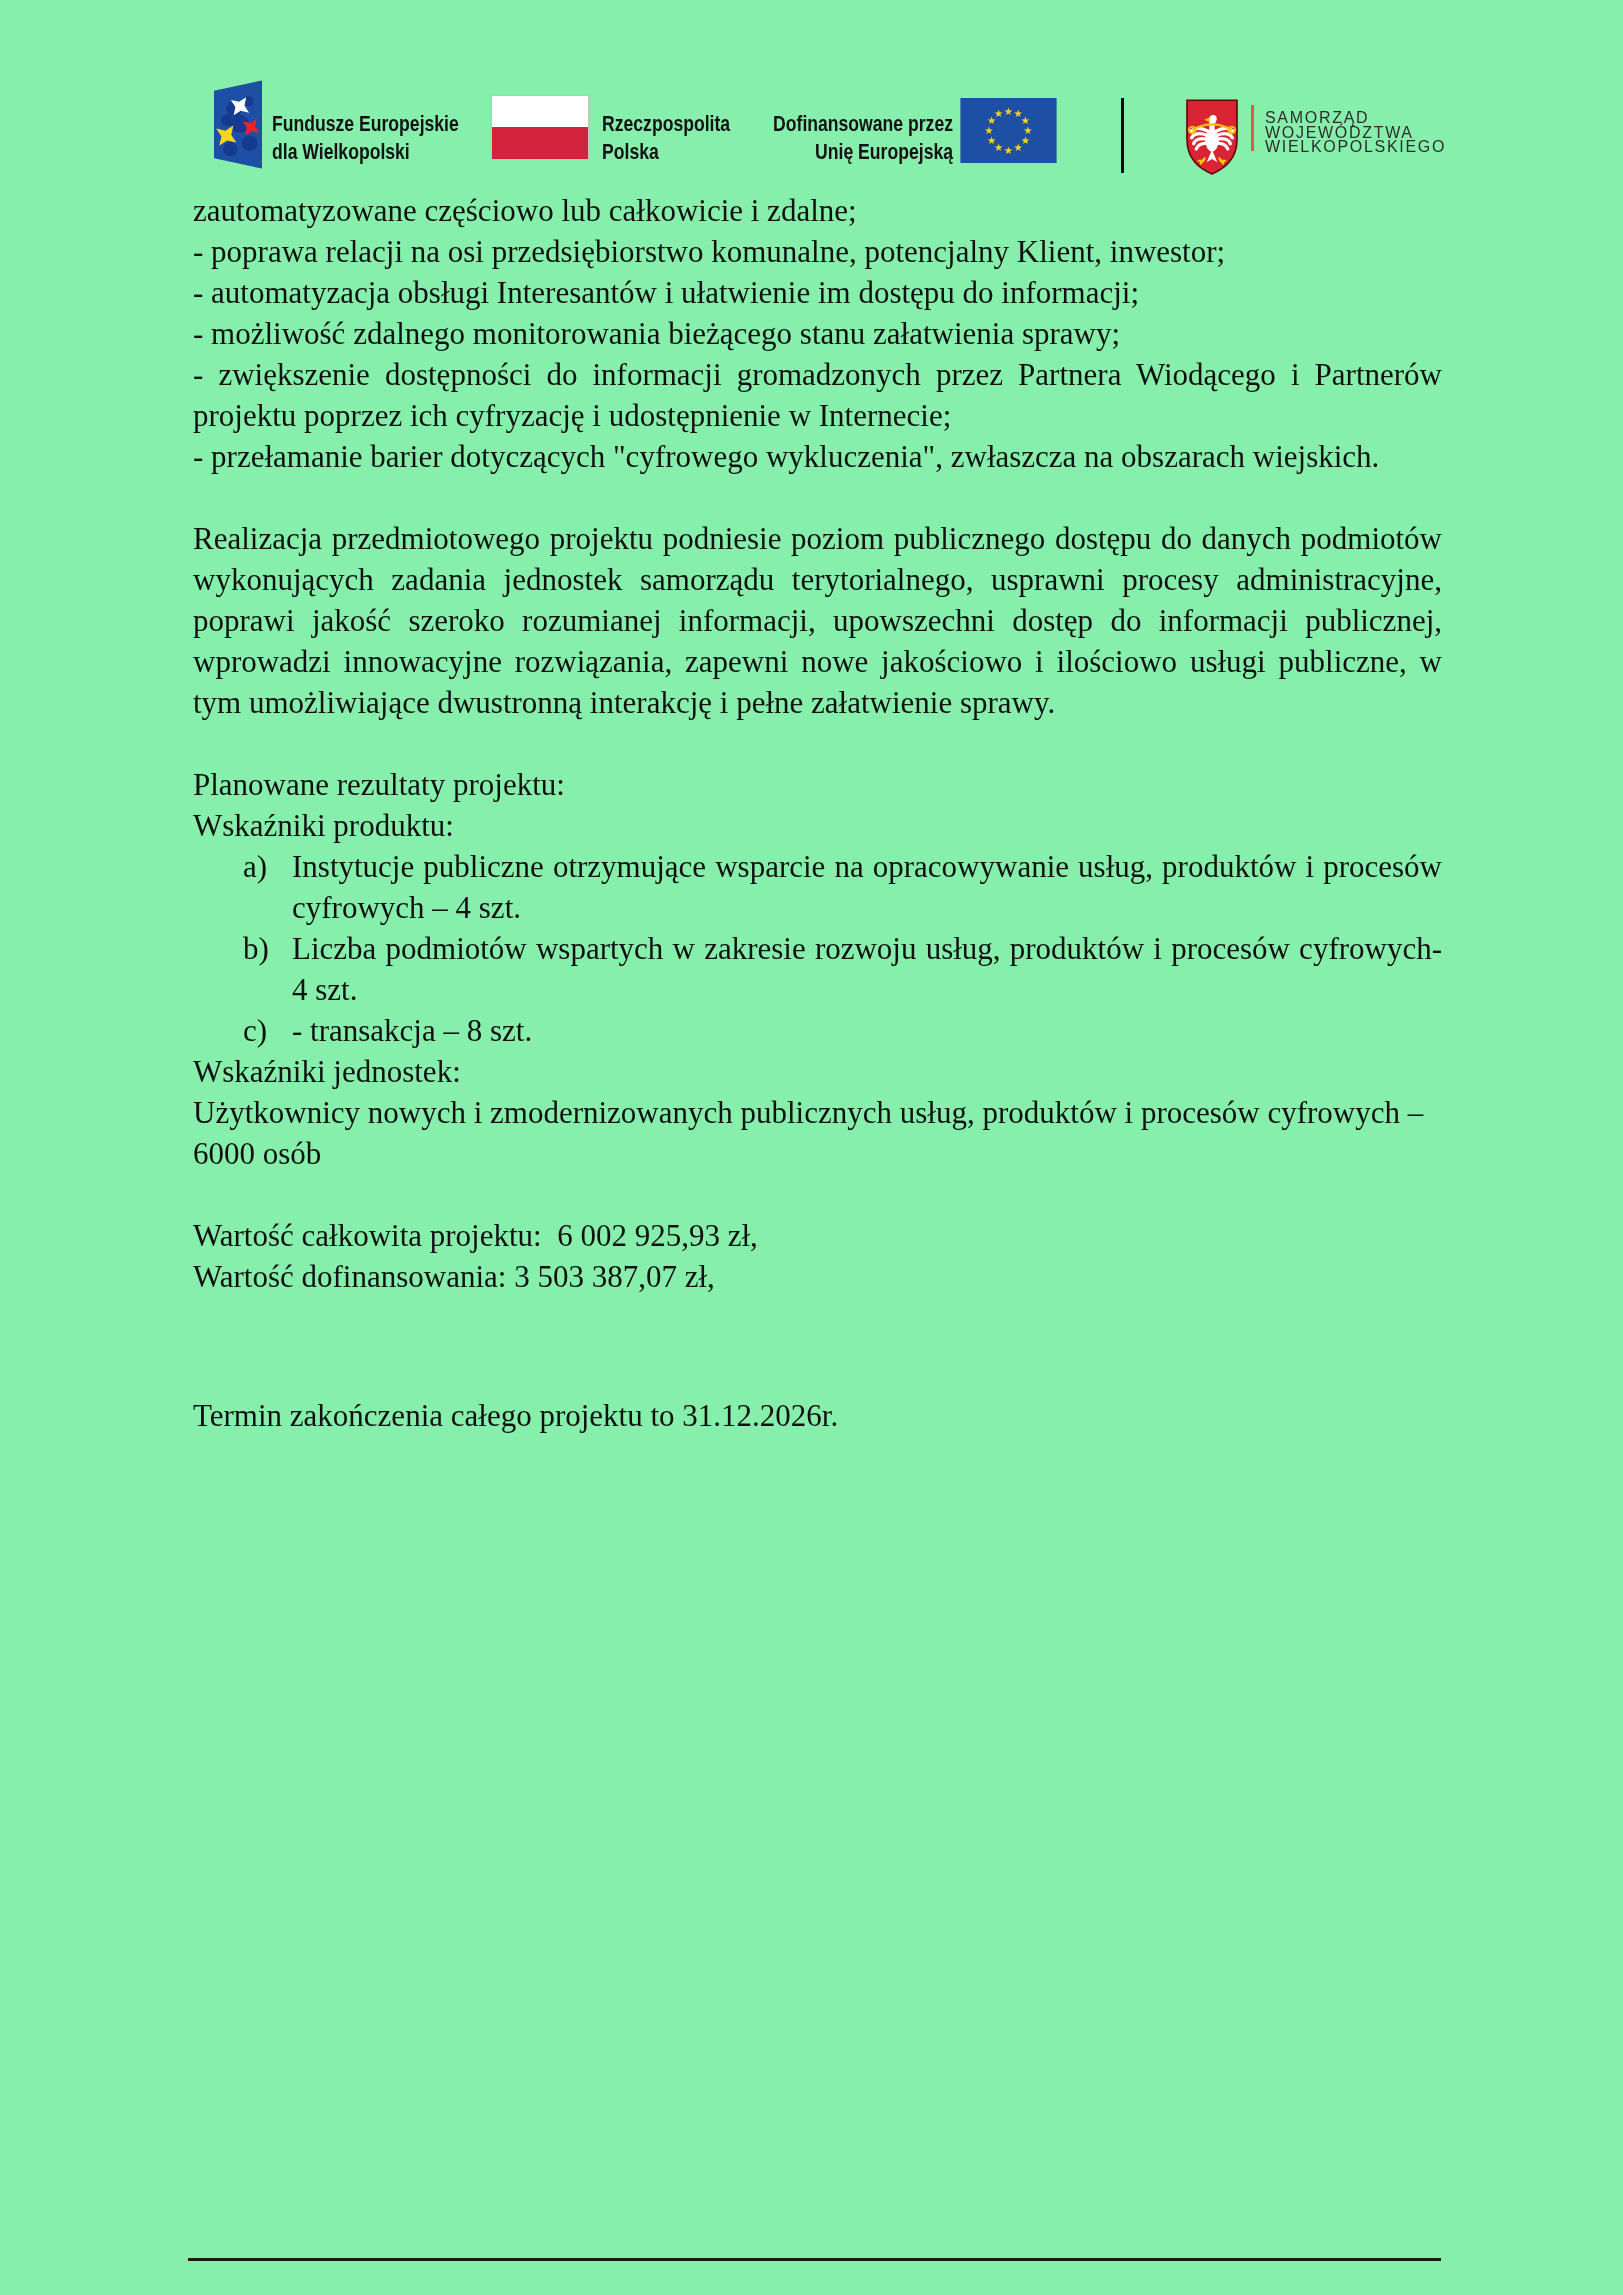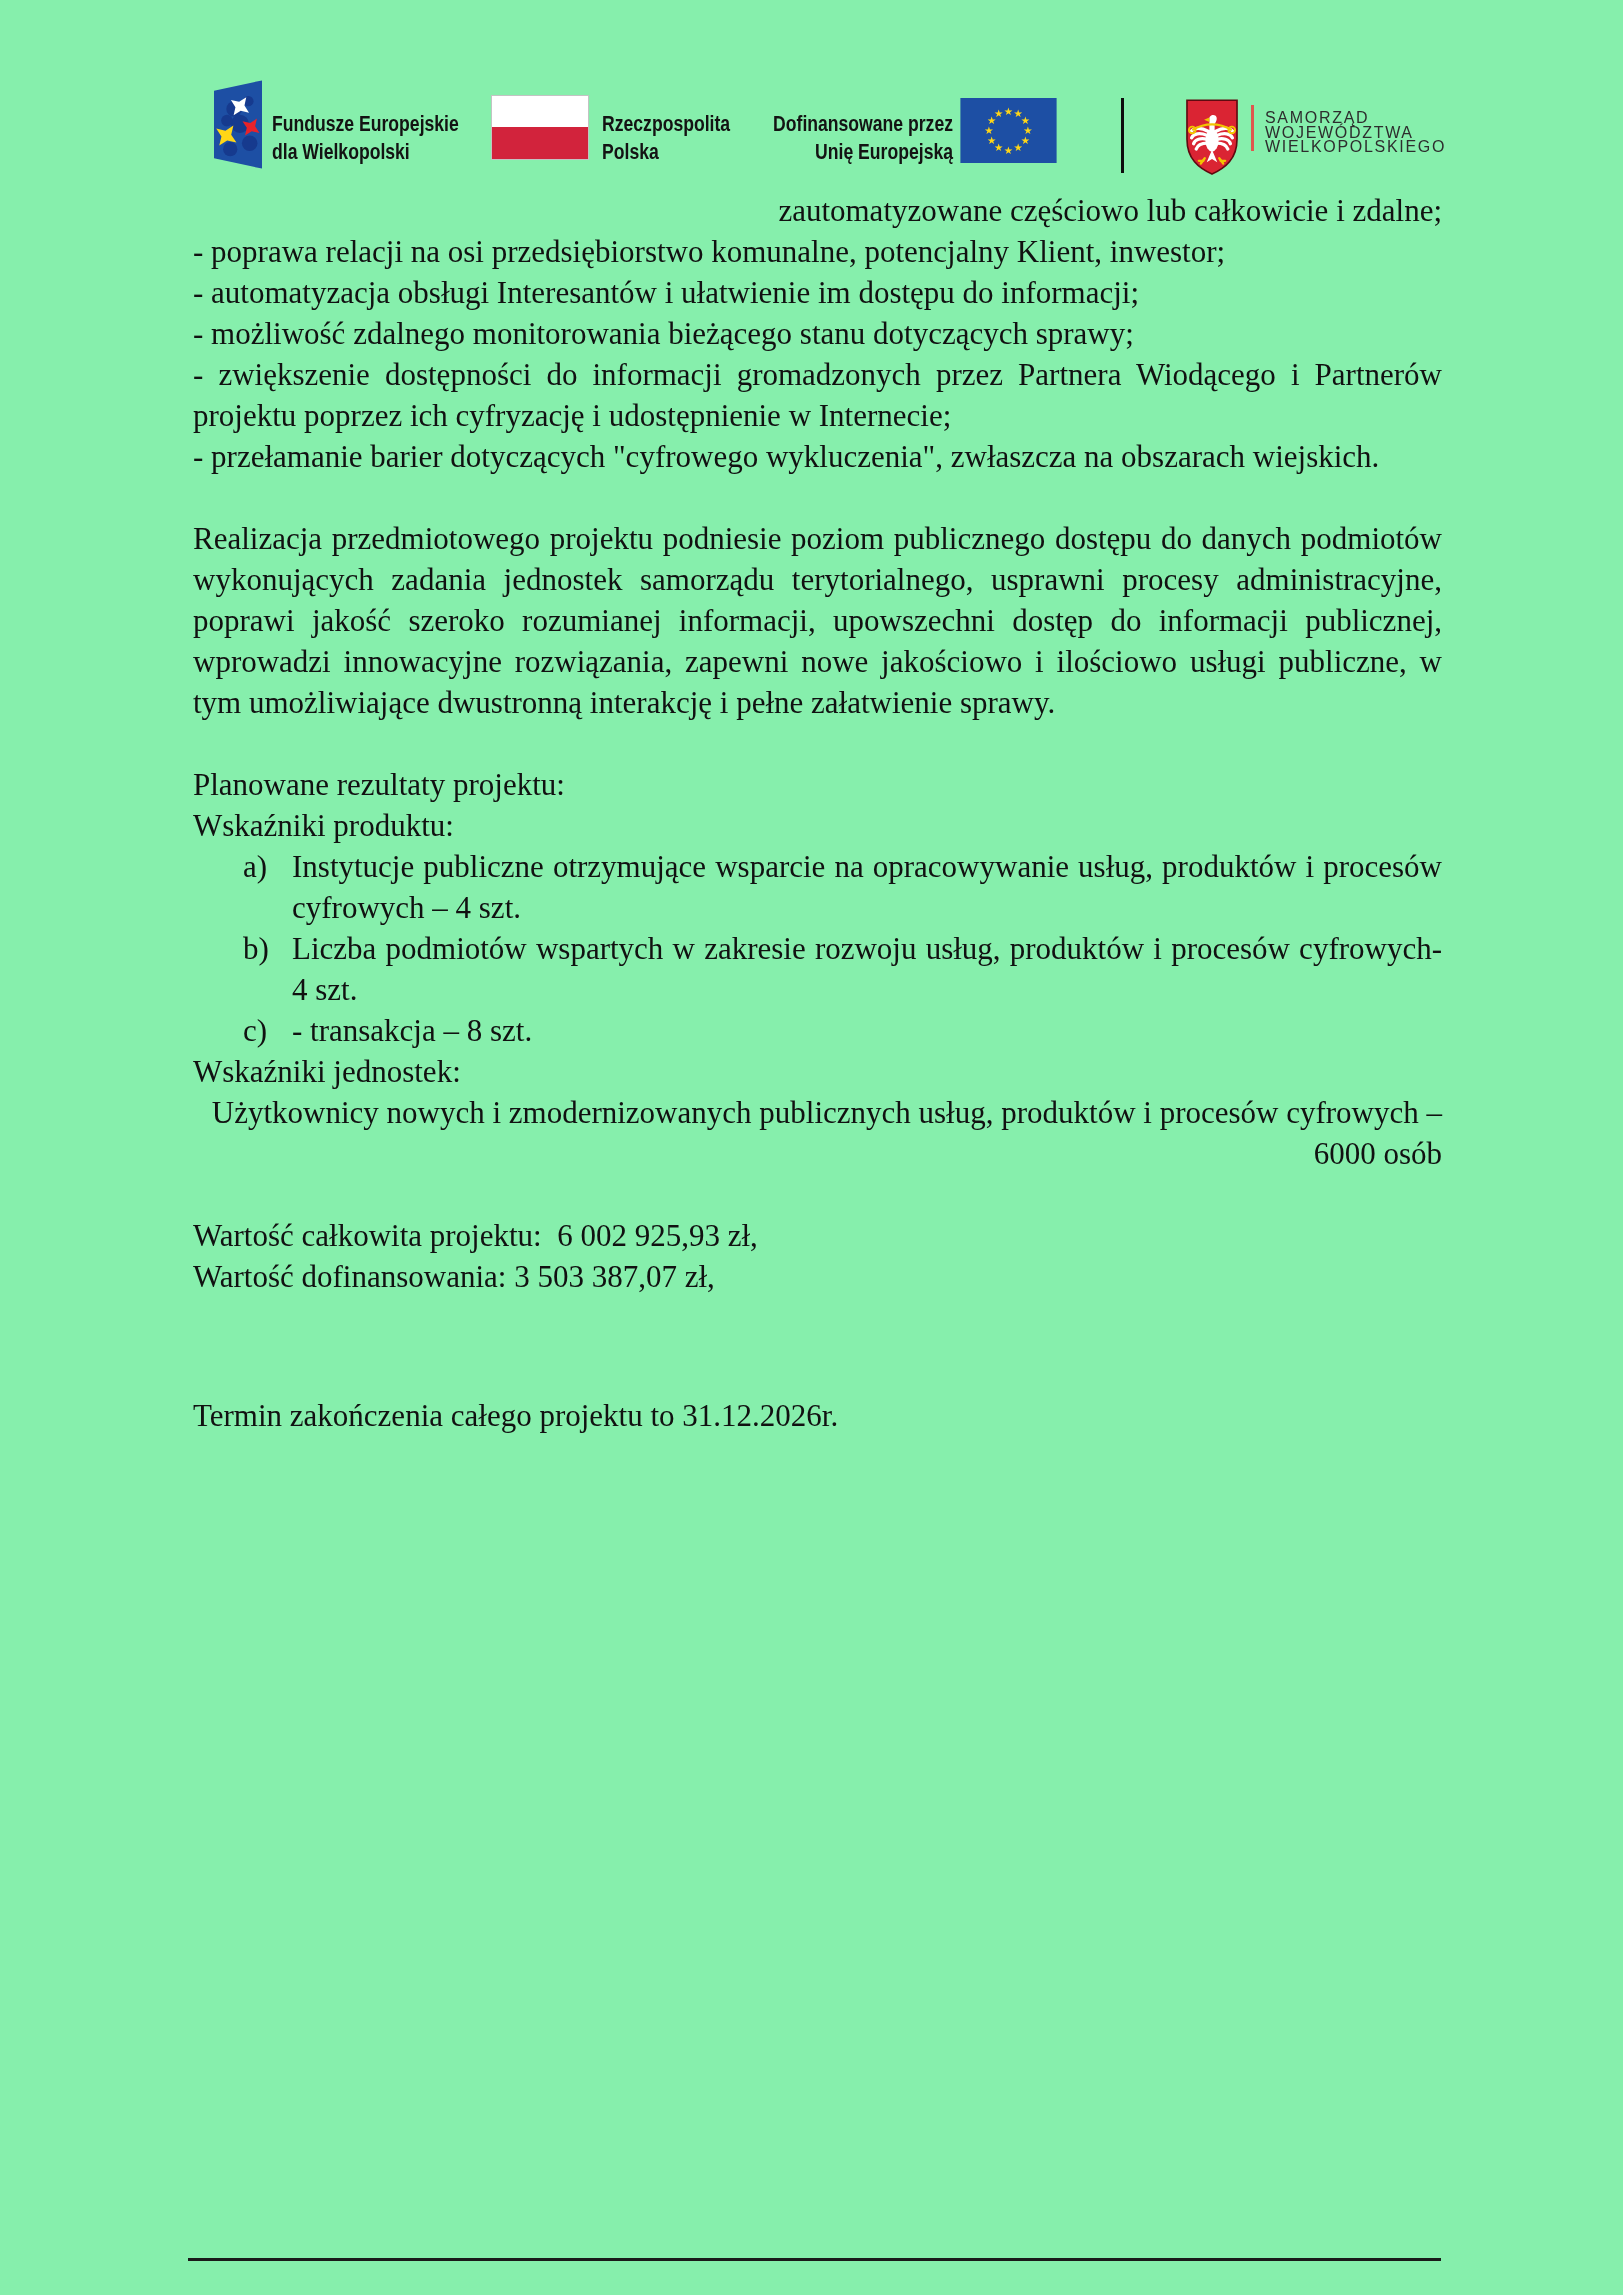--- a/index.html
+++ b/index.html
@@ -59,21 +59,21 @@
   
   #doc{
     position:absolute;
     left:193px;
     top:190px;
     width:1249px;
     font-size:31px;
     line-height:41px;
   }
   #doc p{margin:0;}
-  .indent{margin-left:99px;text-align:right;}
+  .indent{margin-left:99px;}
   .justify{text-align:justify;}
   .gap{height:41px;}
   .gap-lg{height:98px;}
   .li{position:relative;padding-left:99px;text-align:justify;}
   .li .mk{position:absolute;left:50px;top:0;}
   .li .cont{display:block;}
   .prewrap{white-space:pre-wrap;}
   .footer-line{
     position:absolute;
     left:188px;
@@ -183,21 +183,21 @@
     <span>WOJEWÓDZTWA</span>
     <span>WIELKOPOLSKIEGO</span>
   </div>
 
   <div id="doc">
 
     <p class="indent">zautomatyzowane częściowo lub całkowicie i zdalne;</p>
 
     <p class="indent justify">- poprawa relacji na osi przedsiębiorstwo komunalne, potencjalny Klient, inwestor;</p>
     <p class="indent justify">- automatyzacja obsługi Interesantów i ułatwienie im dostępu do informacji;</p>
-    <p class="indent justify">- możliwość zdalnego monitorowania bieżącego stanu dotyczących sprawy;</p>
+    <p class="indent justify">- możliwość zdalnego monitorowania bieżącego stanu załatwienia sprawy;</p>
     <p class="indent justify">- zwiększenie dostępności do informacji gromadzonych przez Partnera Wiodącego i Partnerów projektu poprzez ich cyfryzację i udostępnienie w Internecie;</p>
     <p class="indent justify">- przełamanie barier dotyczących "cyfrowego wykluczenia", zwłaszcza na obszarach wiejskich.</p>
 
     <div class="gap"></div>
 
     <p class="justify">Realizacja przedmiotowego projektu podniesie poziom publicznego dostępu do danych podmiotów wykonujących zadania jednostek samorządu terytorialnego, usprawni procesy administracyjne, poprawi jakość szeroko rozumianej informacji, upowszechni dostęp do informacji publicznej, wprowadzi innowacyjne rozwiązania, zapewni nowe jakościowo i ilościowo usługi publiczne, w tym umożliwiające dwustronną interakcję i pełne załatwienie sprawy.</p>
 
     <div class="gap"></div>
 
     <p>Planowane rezultaty projektu:</p>

